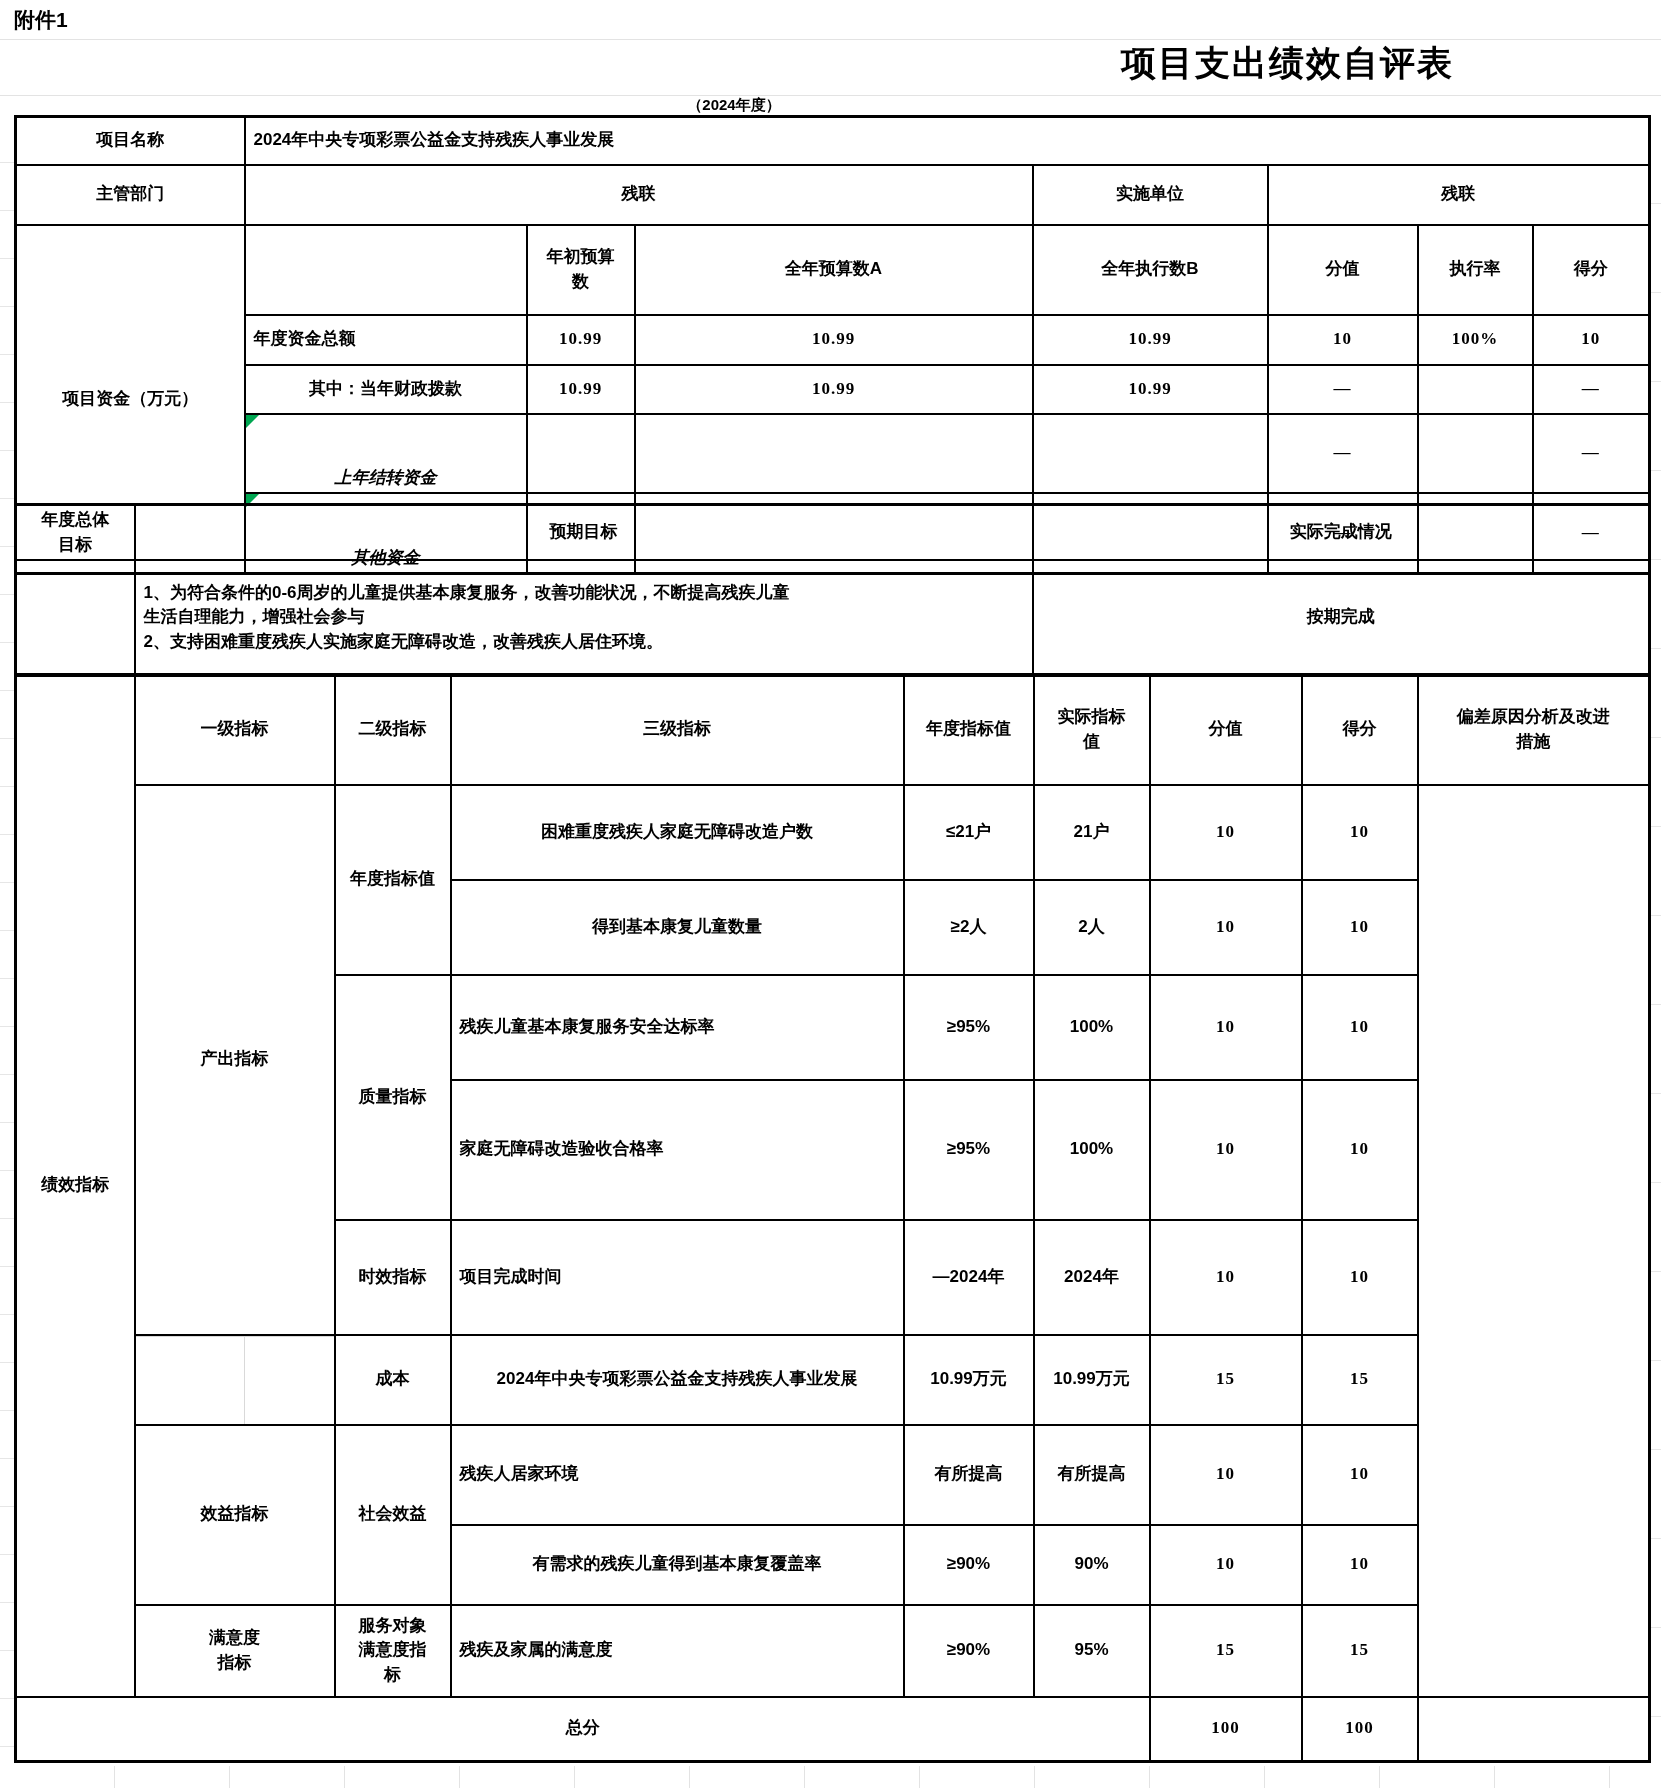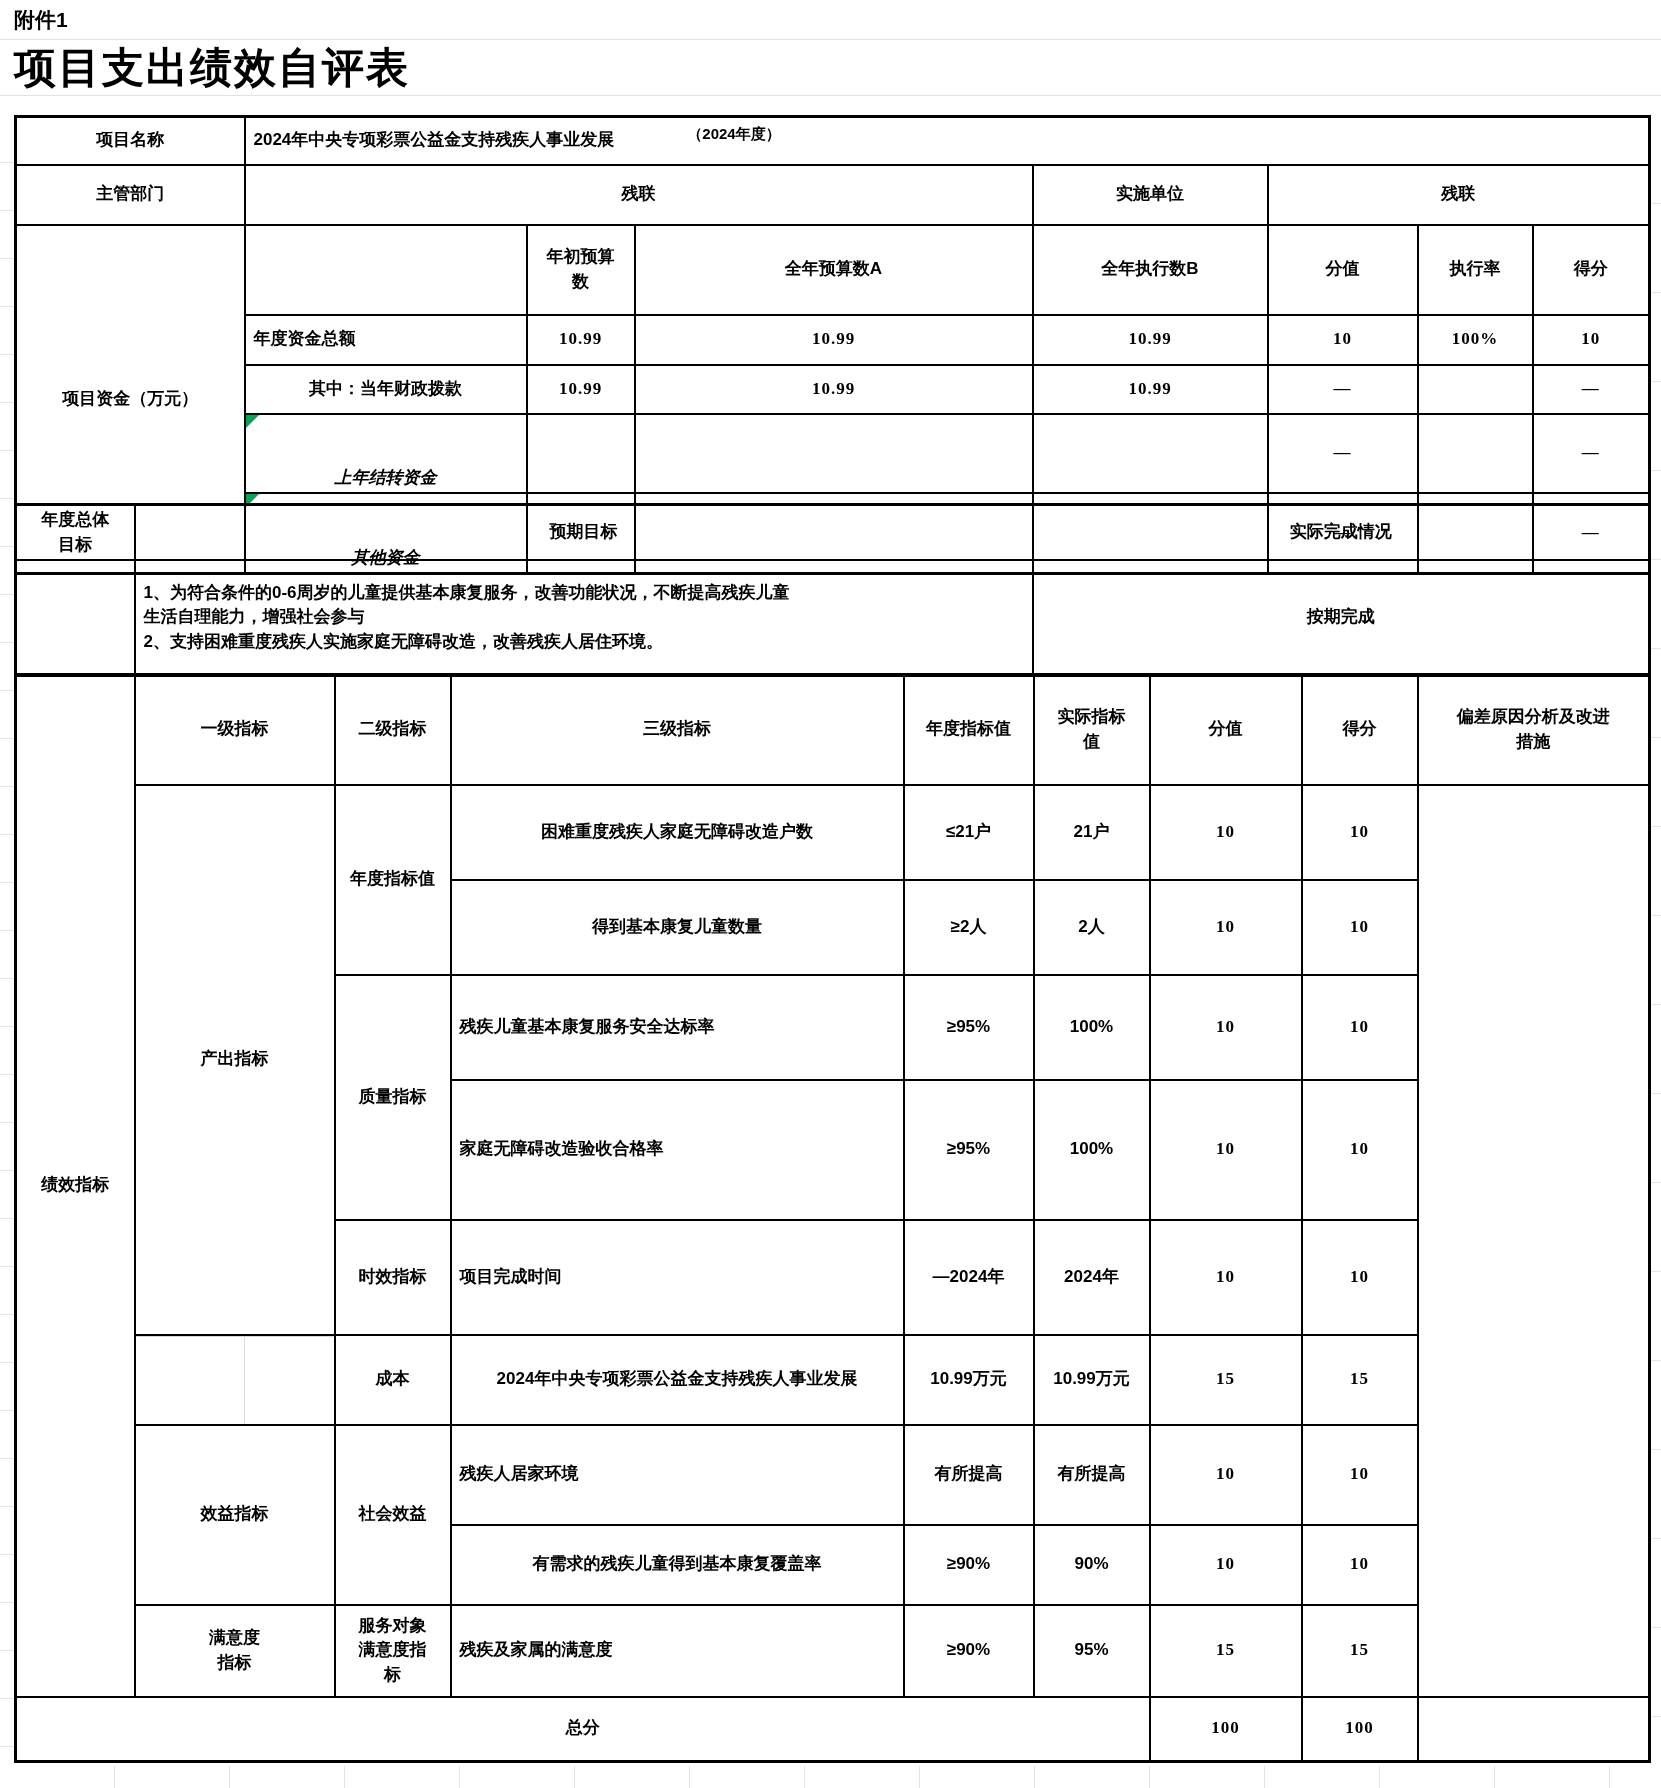--- a/index.html
+++ b/index.html
@@ -1,22 +1,22 @@
 <!DOCTYPE html>
 <html><head>
 <meta charset="utf-8">
 <style>
   html,body{margin:0;padding:0;background:#fff;}
   .screen{position:relative;width:1661px;height:1788px;background:#ffffff;overflow:hidden;
           font-family:"Liberation Sans","DejaVu Sans",sans-serif;color:#000;}
   .attachment{position:absolute;top:6px;left:14px;font-size:21px;font-weight:bold;}
-  .title{position:absolute;top:40px;left:14px;width:1440px;text-align:left;
-         font-size:42px;font-weight:bold;letter-spacing:2px;}
+  .title{position:absolute;top:40px;left:14px;width:1440px;text-align:right;
+         font-size:35px;font-weight:bold;letter-spacing:2px;}
   .subtitle{position:absolute;top:96px;left:14px;width:1440px;text-align:center;
-            font-size:15px;font-weight:bold;margin-top:29px;}
+            font-size:15px;font-weight:bold;}
   .hairline{position:absolute;left:0;width:1661px;height:1px;background:#e3e3e3;}
   .margin-grid-left{position:absolute;top:115px;left:0;width:14px;height:1650px;
       background:repeating-linear-gradient(to bottom,transparent 0,transparent 47px,#e6e6e6 47px,#e6e6e6 48px);}
   .margin-grid-right{position:absolute;top:115px;left:1650px;width:11px;height:1650px;
       background:repeating-linear-gradient(to bottom,transparent 0,transparent 88px,#e6e6e6 88px,#e6e6e6 89px);}
   .margin-grid-bottom{position:absolute;top:1766px;left:0;width:1661px;height:22px;
       background:repeating-linear-gradient(to right,transparent 0,transparent 114px,#e3e3e3 114px,#e3e3e3 115px);}
   table{border-collapse:collapse;table-layout:fixed;position:absolute;left:14px;
         border:3px solid #000;}
   td{border:2px solid #000;font-size:17px;font-weight:bold;text-align:center;

